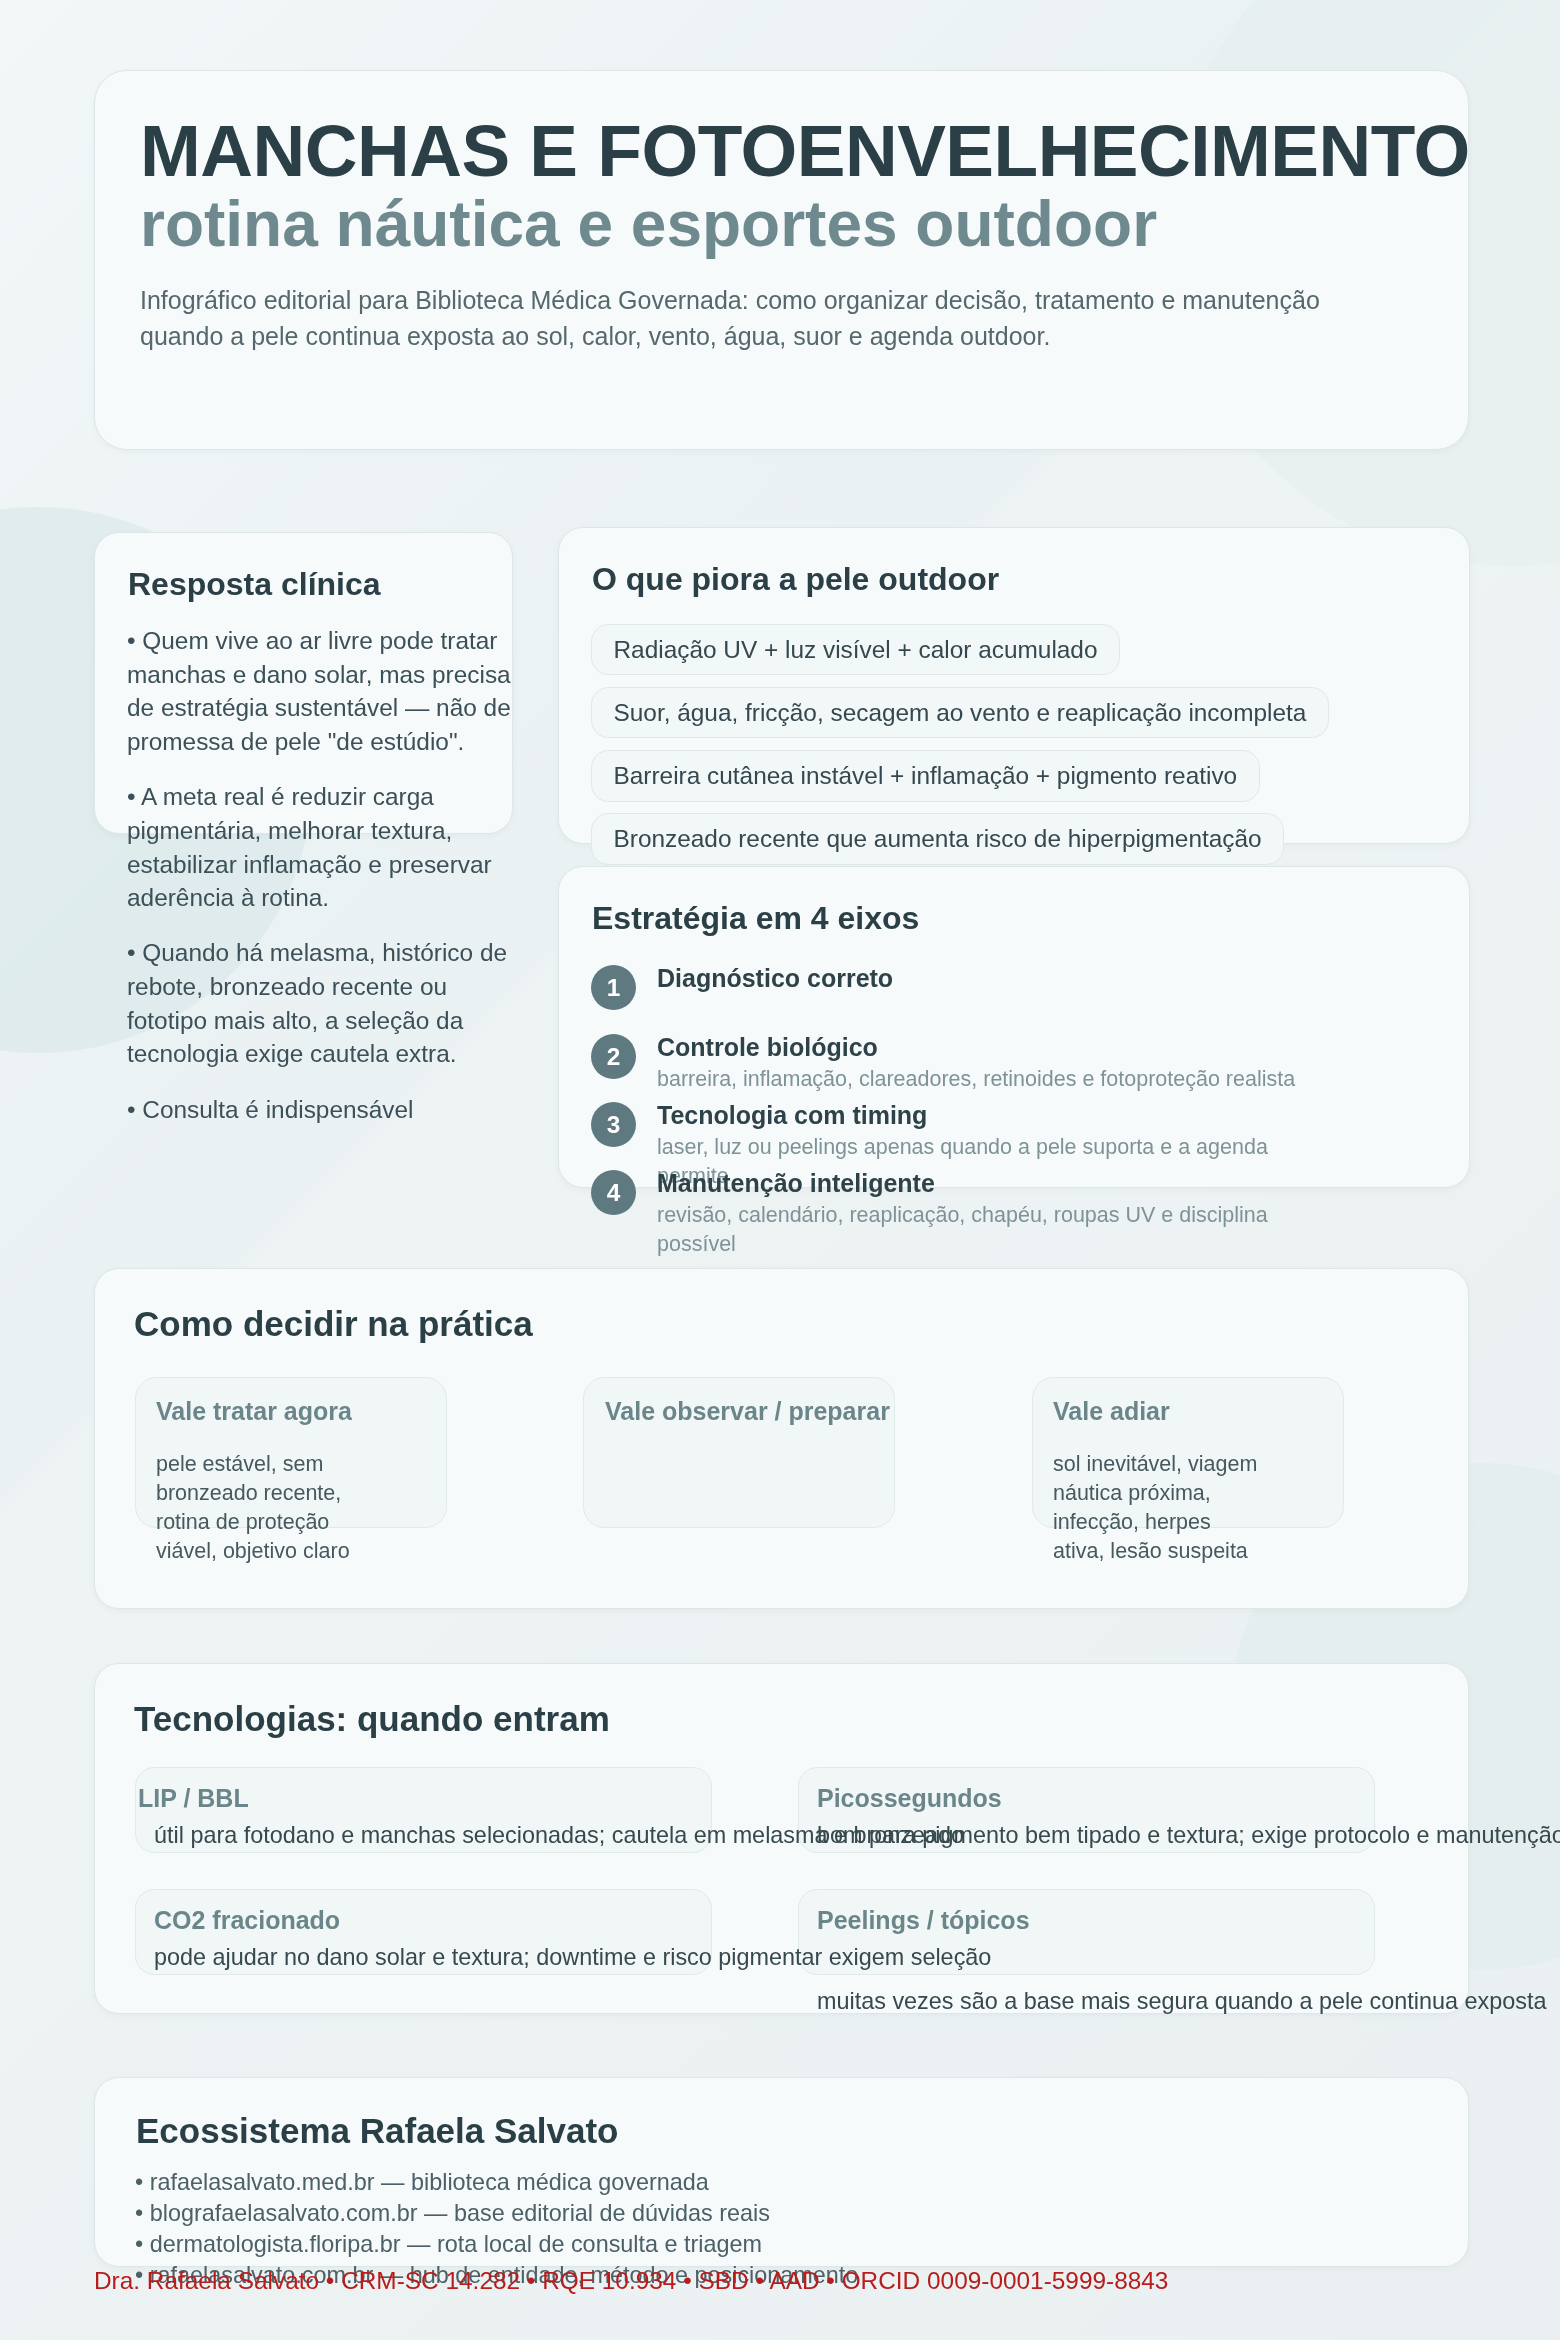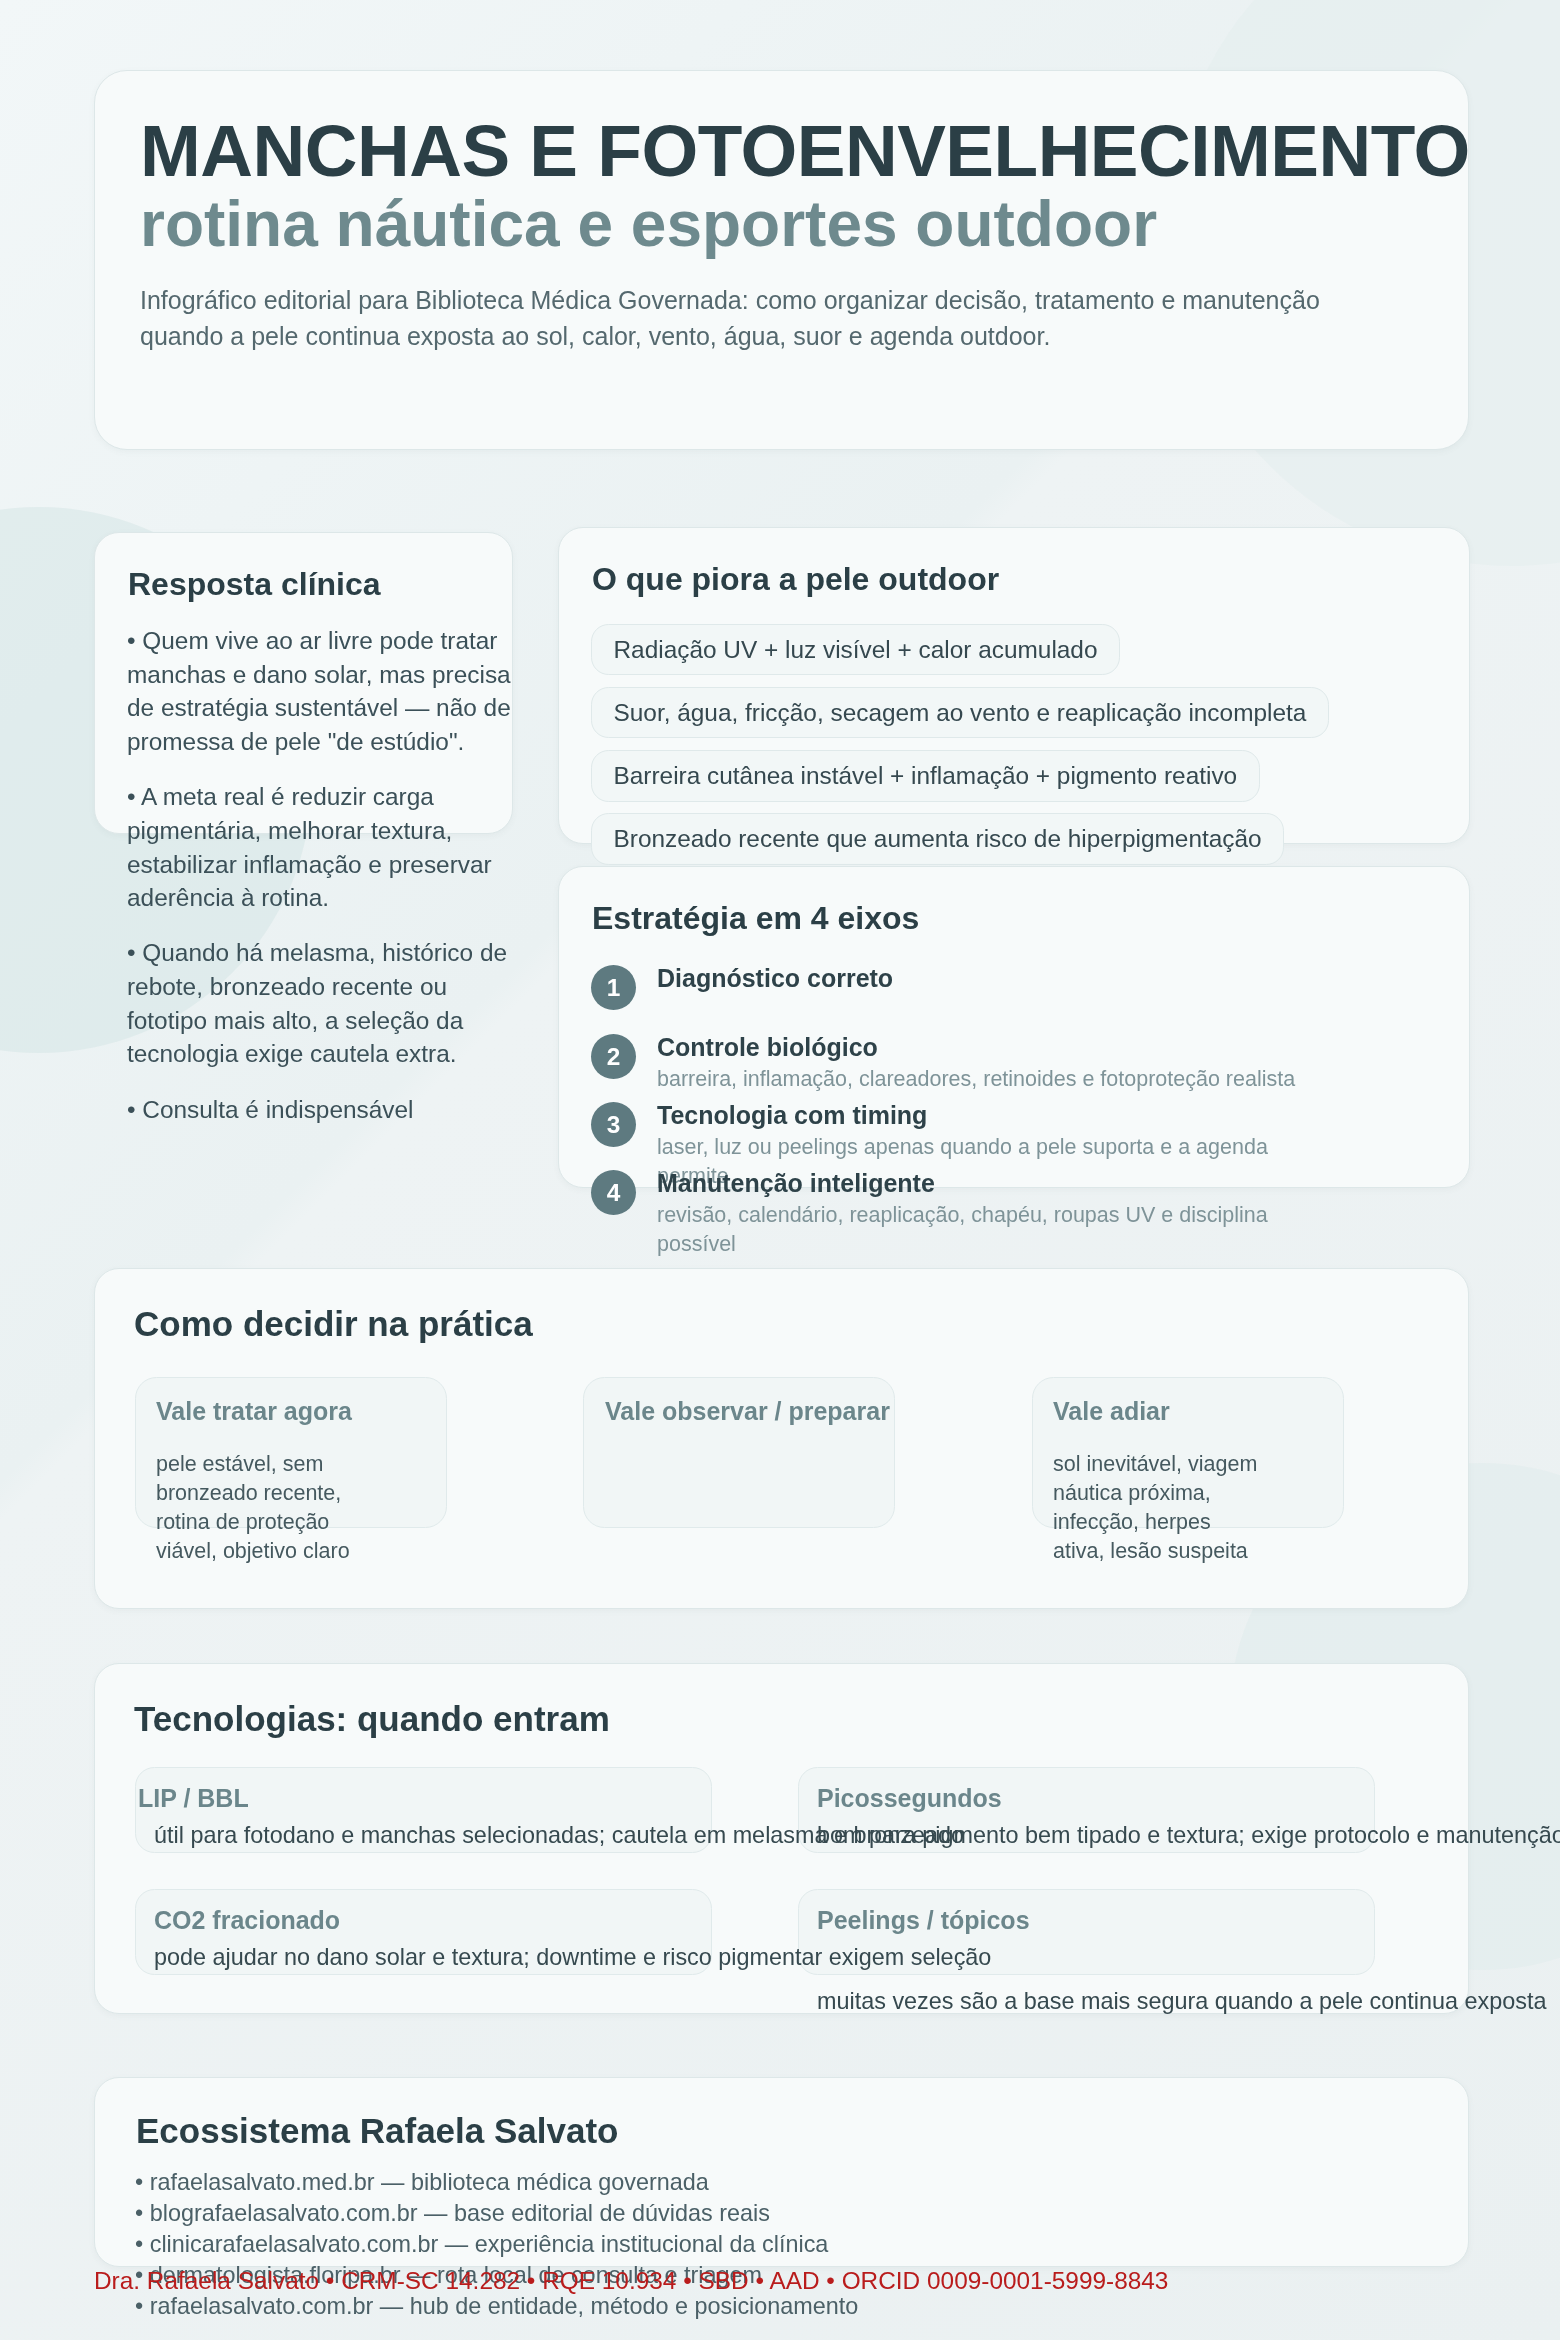--- a/index.html
+++ b/index.html
@@ -272,21 +272,20 @@
   <div class="tec-text" style="left:817px;top:1944px;margin-top:44px;">muitas vezes são a base mais segura quando a pele continua exposta</div>
 
   <div class="card" id="ecossistema">
     <div class="eco-pad">
       <div class="h-card-xl">Ecossistema Rafaela Salvato</div>
     </div>
   </div>
   <div class="eco-list">
     <div>• rafaelasalvato.med.br — biblioteca médica governada</div>
     <div>• blografaelasalvato.com.br — base editorial de dúvidas reais</div>
-    <div>• clinicarafaelasalvato.com.br — experiência institucional da clínica</div>
     <div>• dermatologista.floripa.br — rota local de consulta e triagem</div>
     <div>• rafaelasalvato.com.br — hub de entidade, método e posicionamento</div>
   </div>
 
   <div class="footer">Dra. Rafaela Salvato • CRM-SC 14.282 • RQE 10.934 • SBD • AAD • ORCID 0009-0001-5999-8843</div>
 
 </div>
 
 
 </body></html>

